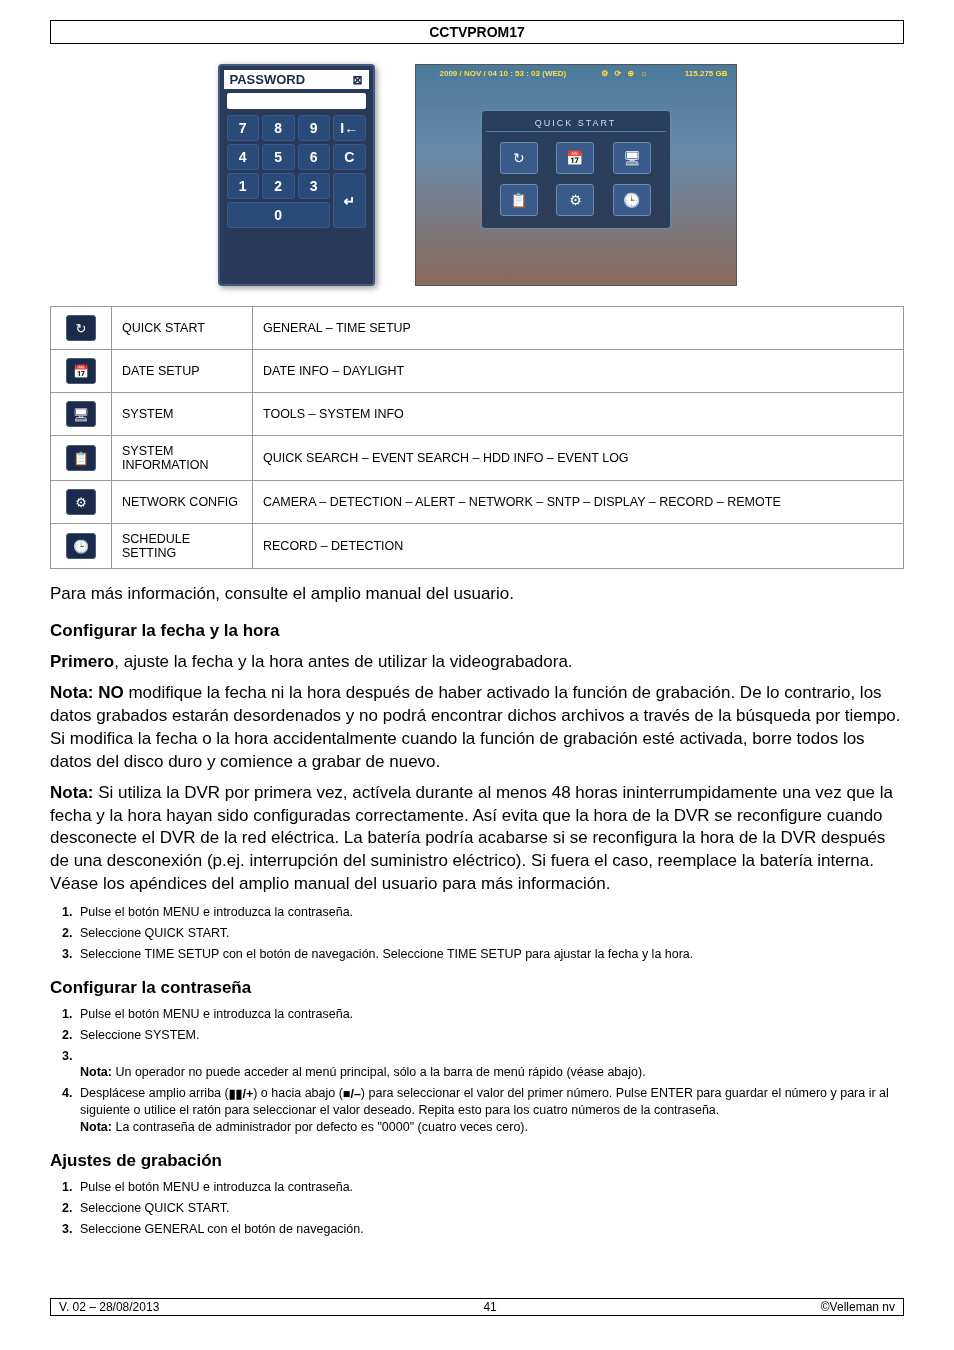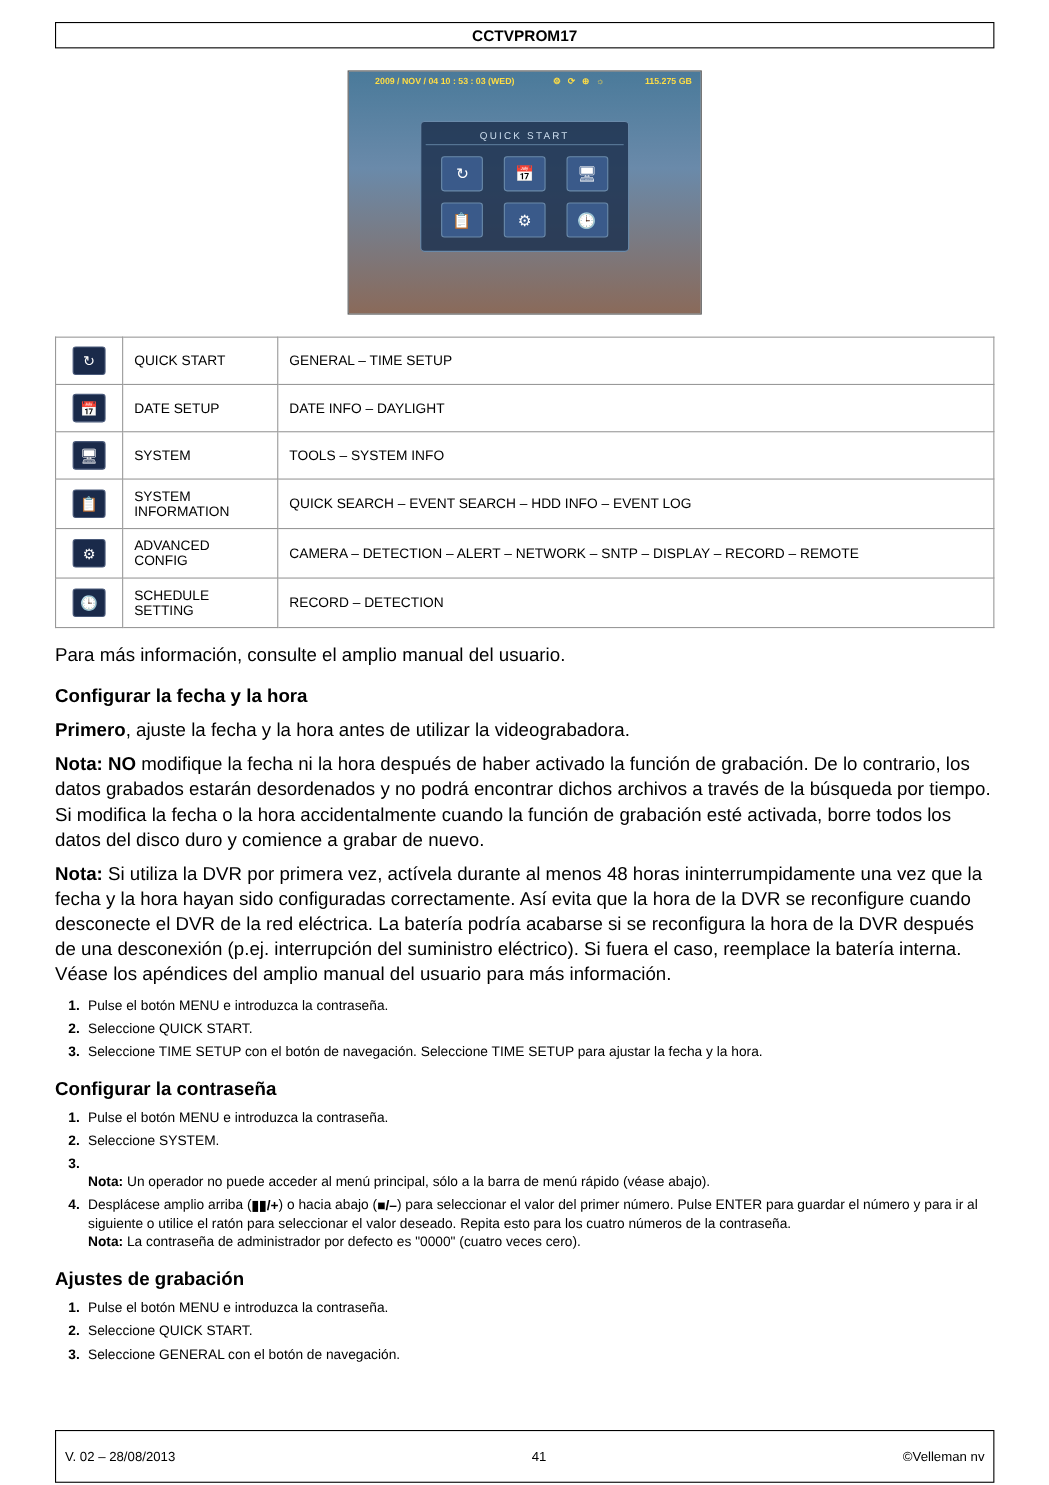--- a/index.html
+++ b/index.html
@@ -191,38 +191,60 @@
     font-size: 12.5px;
     padding-left: 4px;
   }
   ol li::marker {
     font-weight: bold;
   }
   .footer {
     border: 1px solid #000;
     display: flex;
     justify-content: space-between;
-    padding: 16px 8px;
+    padding: 1px 8px;
     font-size: 12px;
     margin-top: 60px;
   }
   .inline-sym {
     display:inline-block;
     vertical-align: middle;
   }
 </style>
 </head>
 <body>
 
 <div class="header-box">
   <span>CCTVPROM17</span>
 </div>
 
 <div class="images-row">
 
+  <div class="password-dialog">
+    <div class="password-title">
+      <span>PASSWORD</span>
+      <span class="close-x">⊠</span>
+    </div>
+    <div class="password-input"></div>
+    <div class="keypad">
+      <div class="key">7</div>
+      <div class="key">8</div>
+      <div class="key">9</div>
+      <div class="key">I←</div>
+      <div class="key">4</div>
+      <div class="key">5</div>
+      <div class="key">6</div>
+      <div class="key">C</div>
+      <div class="key">1</div>
+      <div class="key">2</div>
+      <div class="key">3</div>
+      <div class="key key-tall">↵</div>
+      <div class="key key-wide">0</div>
+    </div>
+  </div>
 
   <div class="dvr-screen">
     <div class="dvr-top-bar">
       <span>2009 / NOV / 04  10 : 53 : 03  (WED)</span>
       <span class="dvr-icons">⚙ ⟳ ⊕ ☼</span>
       <span>115.275 GB</span>
     </div>
     <div class="quick-start-panel">
       <div class="quick-start-title">QUICK START</div>
       <div class="icon-grid">
@@ -255,21 +277,21 @@
     <td class="label-cell">SYSTEM</td>
     <td>TOOLS – SYSTEM INFO</td>
   </tr>
   <tr>
     <td class="icon-cell"><span class="mini-icon">📋</span></td>
     <td class="label-cell">SYSTEM INFORMATION</td>
     <td>QUICK SEARCH – EVENT SEARCH – HDD INFO – EVENT LOG</td>
   </tr>
   <tr>
     <td class="icon-cell"><span class="mini-icon">⚙</span></td>
-    <td class="label-cell">ADVANCED CONFIG</td>
+    <td class="label-cell">NETWORK CONFIG</td>
     <td>CAMERA – DETECTION – ALERT – NETWORK – SNTP – DISPLAY – RECORD – REMOTE</td>
   </tr>
   <tr>
     <td class="icon-cell"><span class="mini-icon">🕒</span></td>
     <td class="label-cell">SCHEDULE SETTING</td>
     <td>RECORD – DETECTION</td>
   </tr>
 </tbody>
   </table>
 

